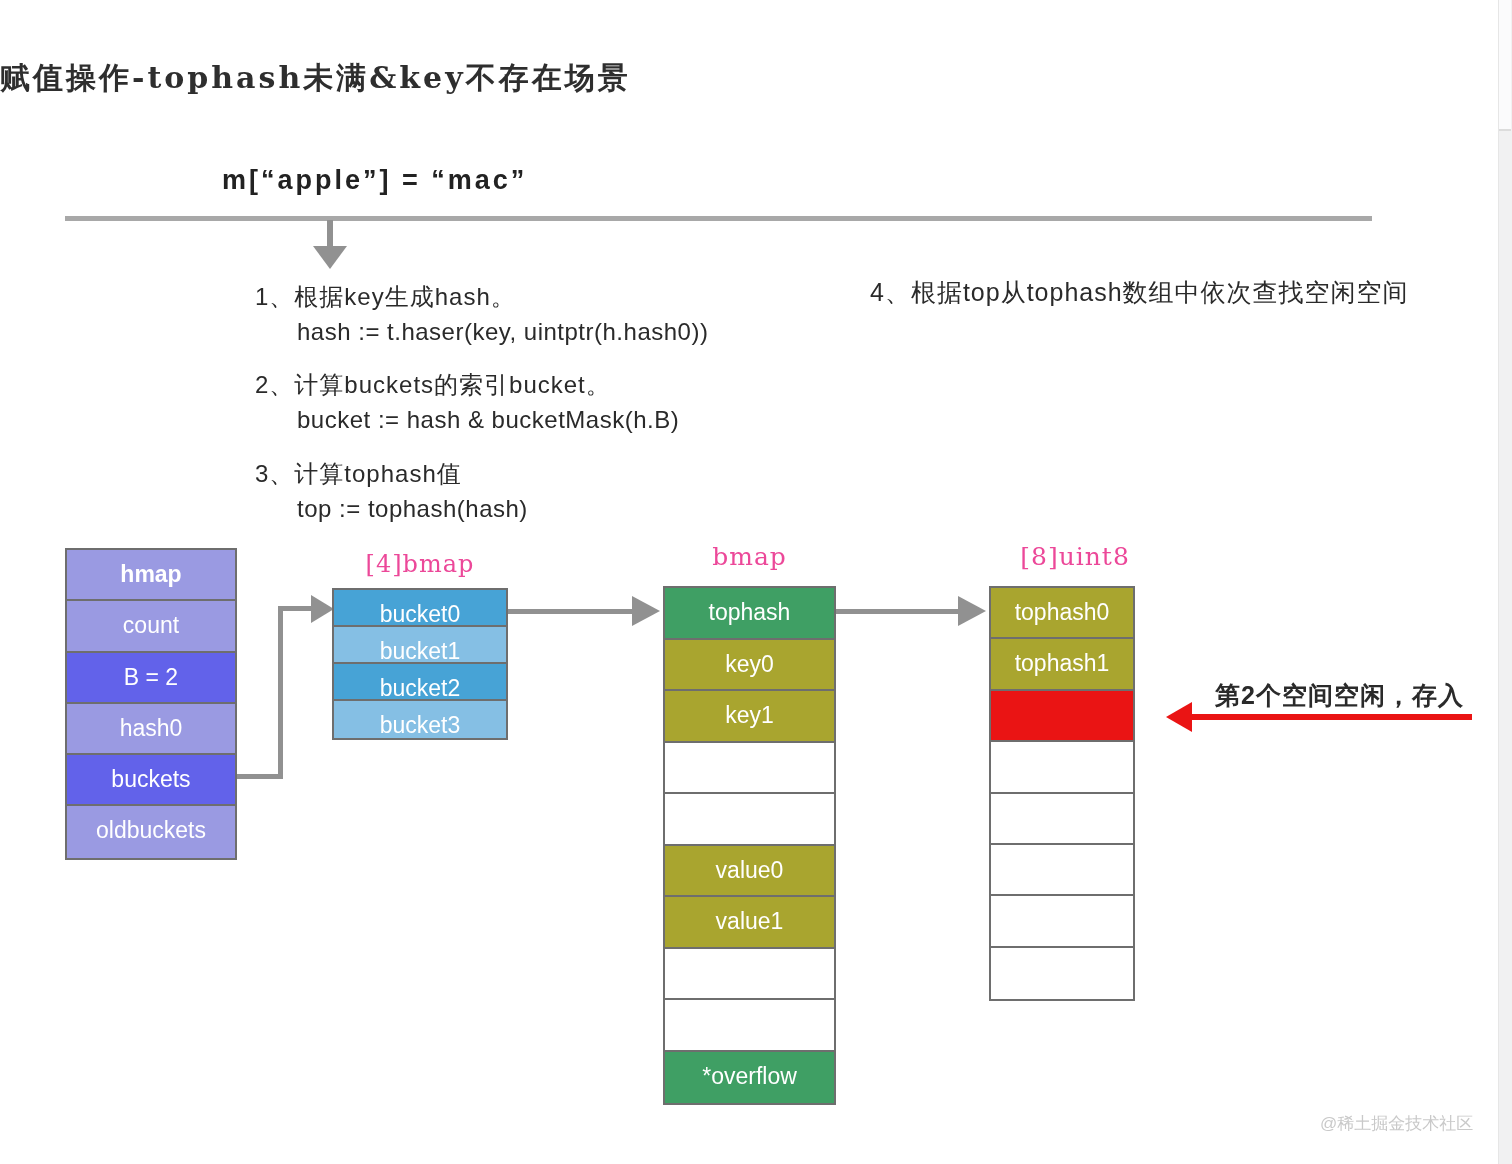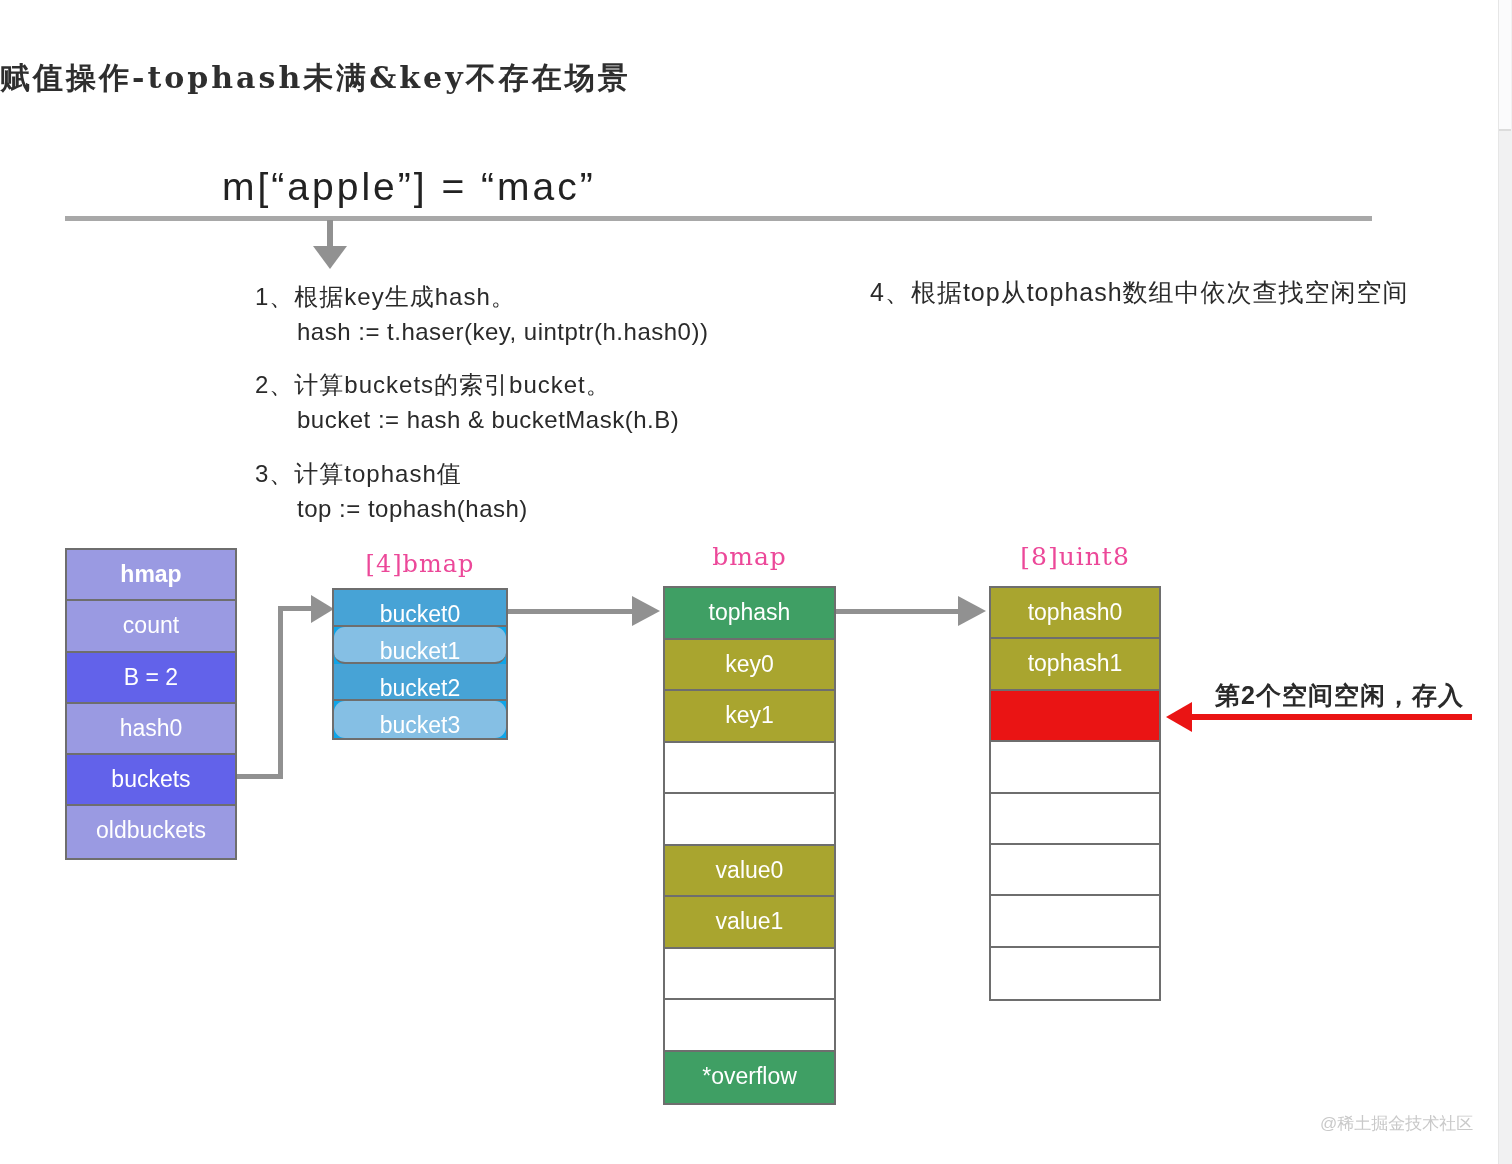--- a/index.html
+++ b/index.html
@@ -8,54 +8,54 @@
     position:relative; width:1512px; height:1164px; overflow:hidden;
     background:#ffffff; font-family:"Liberation Sans", sans-serif; color:#2a2a2a;
   }
   
   .page-title {
     position:absolute; top:58px; left:0; width:1512px; 
     font-family:"DejaVu Serif", serif; font-weight:bold; font-size:30px;
     letter-spacing:3px; color:#2e2e2e;
   }
   .assignment {
-    position:absolute; top:165px; left:222px; font-size:39px; letter-spacing:3px;
-    color:#222; font-weight:400;
+    position:absolute; top:165px; left:222px; font-size:27px; letter-spacing:3px;
+    color:#222; font-weight:700;
   }
   .step { position:absolute; left:255px; }
   .step-label { font-size:24px; line-height:32px; letter-spacing:1px; }
   .step-code  { font-size:24px; line-height:32px; margin-left:42px; margin-top:3px; letter-spacing:0.5px; }
   #step-1 { top:281px; } #step-2 { top:369px; } #step-3 { top:458px; }
   .step4-note { position:absolute; left:870px; top:276px; font-size:25px; letter-spacing:1px; }
   .annotation-text { position:absolute; left:1215px; top:679px; font-size:25px; letter-spacing:1px;font-weight:bold; }
   .watermark { position:absolute; left:1320px; top:1112px; font-size:17px; color:var(--watermark_gray); }
 
   
   .memcol { position:absolute; border:2px solid var(--border_gray); background:#0ea5e9; }
   .cell {
     width:100%; border-bottom:2px solid var(--border_gray);
     color:#fff; font-size:23px; text-align:center; overflow:hidden;
   }
   .cell:last-child { border-bottom:none; }
   .cell.bold { font-weight:bold; }
   .v-light      { background:var(--purple_light); }
   .v-dark       { background:var(--purple_dark); }
   .v-blue-dark  { background:var(--blue_dark); }
-  .v-blue-light { background:var(--blue_light);border-radius:11px; }
+  .v-blue-light { background:var(--blue_light); }
   .v-green      { background:var(--green); }
   .v-olive      { background:var(--olive); }
   .v-red        { background:var(--red); }
   .v-empty      { background:#ffffff; }
   #hmap-col          { left:65px;  top:548px; width:172px; }
   #hmap-col .cell    { height:51.3px; line-height:49px; }
   #bucket-col        { left:332px; top:588px; width:176px; }
   #bucket-col .cell  { height:37px; line-height:49px; }
   #bmap-col          { left:663px; top:586px; width:173px; }
   #bmap-col .cell    { height:51.5px; line-height:49px; }
-  #tophash-col       { left:989px; top:586px; width:172px; }
+  #tophash-col       { left:989px; top:586px; width:146px; }
   #tophash-col .cell { height:51.4px; line-height:49px; }
   .col-title {
     position:absolute; text-align:center; font-family:"DejaVu Serif", serif;
     font-size:25px; color:#ec4899; letter-spacing:1px;
   }
   #bucket-title  { left:332px; top:550px; width:176px; font-size:24px; }
   #bmap-title    { left:663px; top:542px; width:173px; }
   #tophash-title { left:989px; top:542px; width:172px; }
 
   

